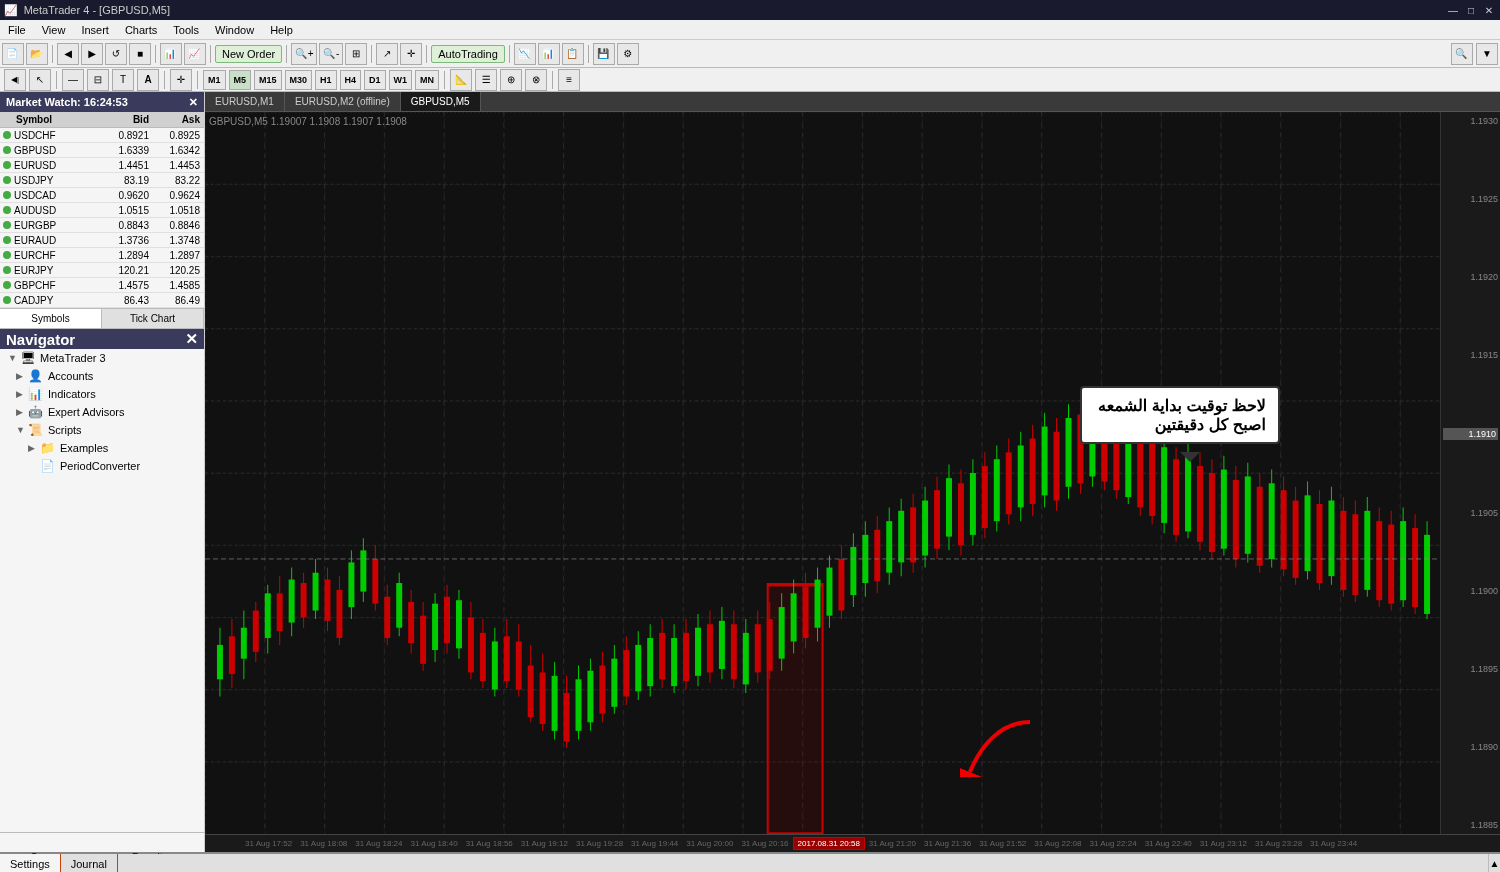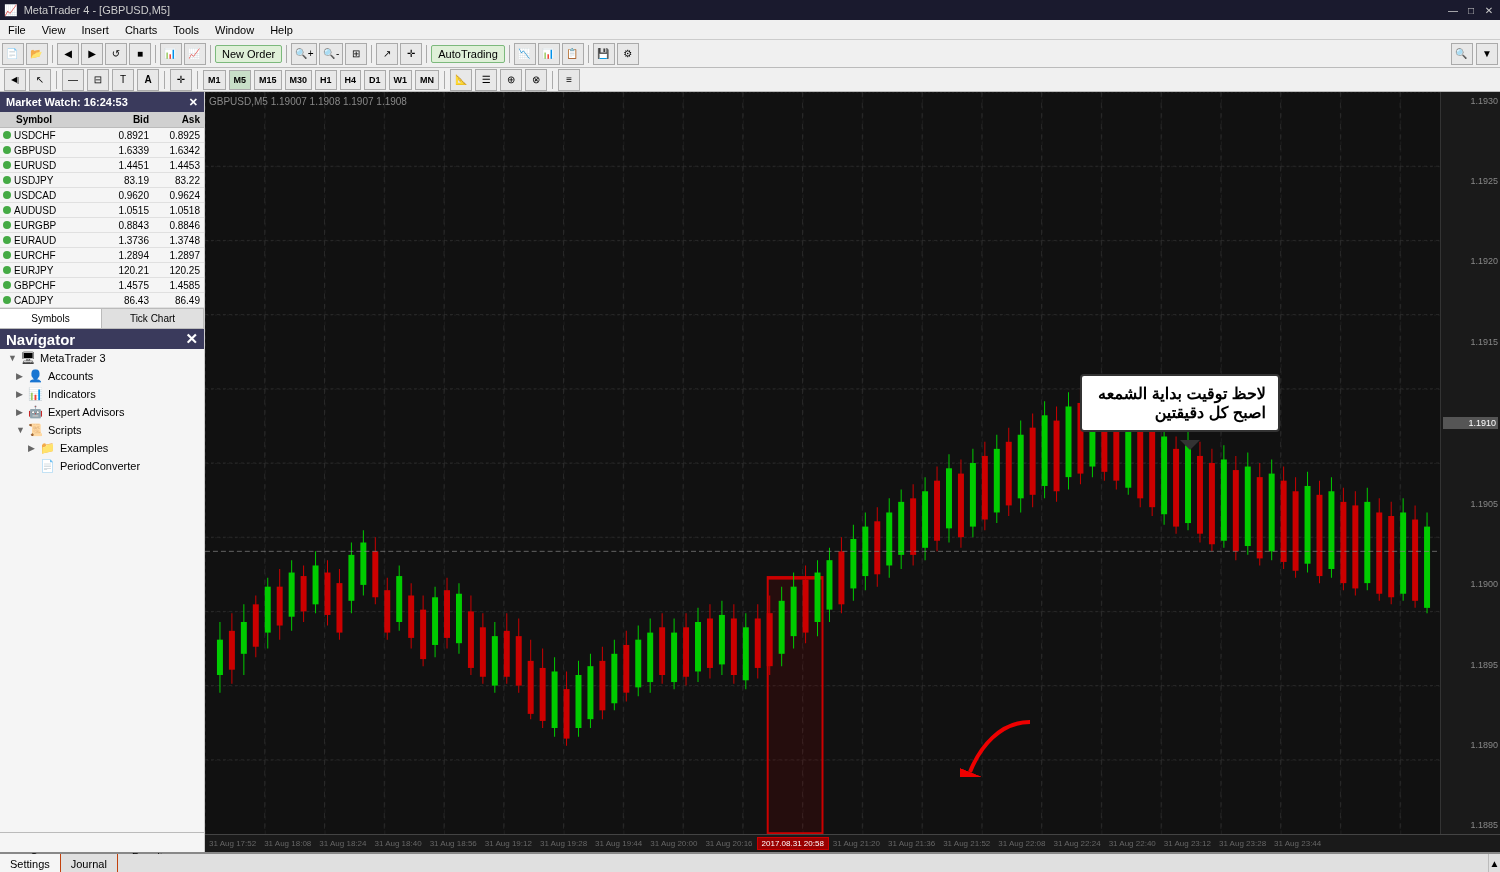--- a/index.html
+++ b/index.html
@@ -72,21 +72,21 @@
 
     
     #chart-canvas { flex: 1; position: relative; background: #111; overflow: hidden; }
     #chart-info { position: absolute; top: 4px; left: 4px; color: #888; font-size: 10px; z-index: 5; }
 
     
     #price-scale { position: absolute; right: 0; top: 0; bottom: 0; width: 60px; background: #1a1a1a; border-left: 1px solid #333; display: flex; flex-direction: column; justify-content: space-between; padding: 4px 2px; }
     .price-label { font-size: 9px; color: #888; text-align: right; }
 
     
-    #time-scale { height: 16px; background: #1a1a1a; border-top: 1px solid #333; display: flex; align-items: center; overflow: hidden; }
+    #time-scale { height: 16px; background: #1a1a1a; border-top: 1px solid #333; display: flex; align-items: center; overflow: hidden; padding-left: 36px; }
     .time-label { font-size: 8px; color: #666; padding: 0 2px; white-space: nowrap; }
 
     
     #tooltip-bubble { position: absolute; right: 220px; top: 38%; background: #fff; border: 2px solid #333; border-radius: 4px; padding: 8px 12px; font-size: 14px; text-align: right; direction: rtl; z-index: 10; width: 200px; }
     #tooltip-bubble::after { content: ''; position: absolute; bottom: -30px; left: 50%; border: 10px solid transparent; border-top-color: #333; }
 
     
     #chart-svg { width: calc(100% - 60px); height: 100%; }
 
     
@@ -324,20 +324,25 @@
     </div>
 
     <div id="nav-tabs">
       <div class="tab active">Common</div>
       <div class="tab">Favorites</div>
     </div>
   </div>
 
   <div id="chart-area">
 
+    <div id="chart-tabs">
+      <div class="chart-tab">EURUSD,M1</div>
+      <div class="chart-tab">EURUSD,M2 (offline)</div>
+      <div class="chart-tab active">GBPUSD,M5</div>
+    </div>
 
     <div id="chart-canvas">
       <div id="chart-info">GBPUSD,M5 1.19007 1.1908 1.1907 1.1908</div>
 
       <svg id="chart-svg" style="position:absolute; left:0; top:0; width:calc(100% - 60px); height:100%;" viewBox="0 0 1240 420" preserveAspectRatio="none">
 
         <defs>
           <pattern id="grid" width="60" height="42" patternUnits="userSpaceOnUse">
             <path d="M 60 0 L 0 0 0 42" fill="none" stroke="#333" stroke-width="0.5" stroke-dasharray="2,2"></path>
           </pattern>

